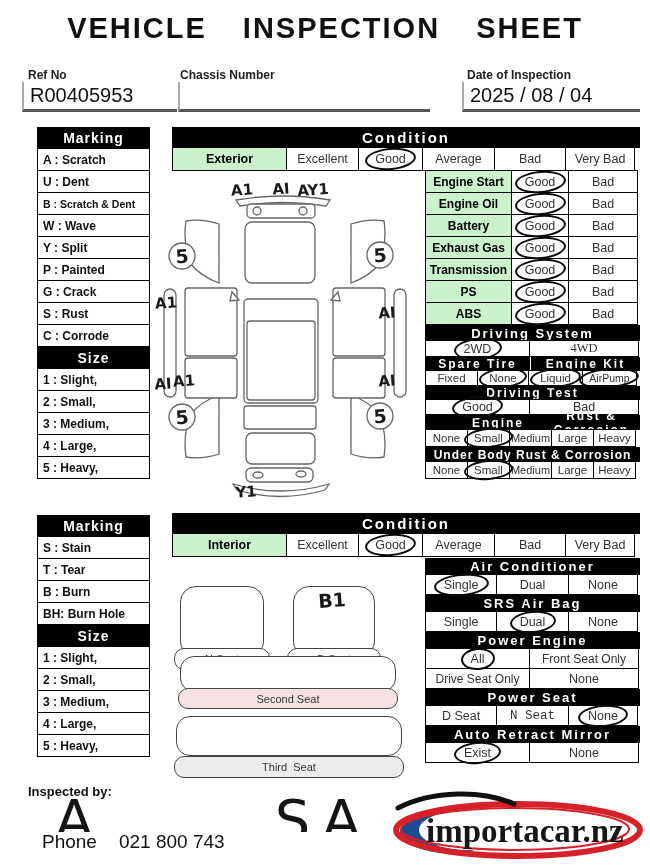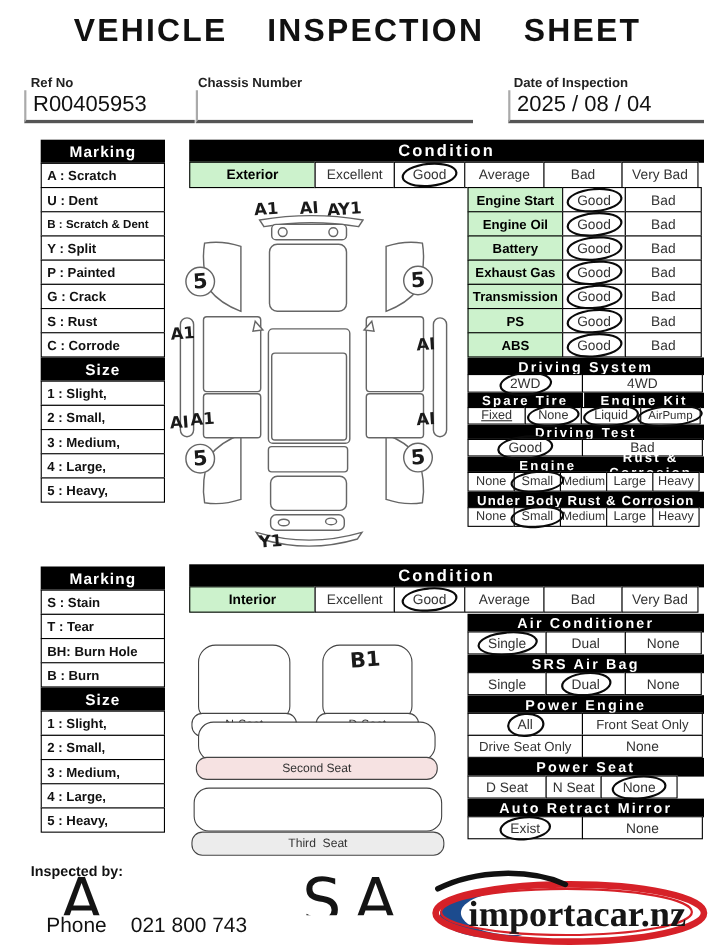--- a/index.html
+++ b/index.html
@@ -66,20 +66,23 @@
   <div class="mpanel" style="left:22px;top:127px;">
     <div class="bar">Marking</div>
     <div class="mrow">
         <span>A : Scratch</span>
       </div>
     <div class="mrow">
         <span>U : Dent</span>
       </div>
     <div class="mrow small-text">
         <span>B : Scratch &amp; Dent</span>
+      </div>
+    <div class="mrow">
+        <span>W : Wave</span>
       </div>
     <div class="mrow">
         <span>Y : Split</span>
       </div>
     <div class="mrow">
         <span>P : Painted</span>
       </div>
     <div class="mrow">
         <span>G : Crack</span>
       </div>
@@ -238,31 +241,31 @@
         <div class="c" style="width:70px;height:23px;">
           <span>Bad</span>
         </div>
       </div>
 
     <div class="bar" style="height:16px;font-size:13px;">Driving System</div>
     <div class="row">
         <div class="c first" style="width:105px;height:17px;">
           <span class="circ">2WD</span>
         </div>
-        <div class="c" style="width:110px;height:17px;">
+        <div class="c" style="width:110px;height:17px;font-family:Liberation Serif, serif;">
           <span>4WD</span>
         </div>
       </div>
 
     <div class="bar" style="height:14px;font-size:12px;justify-content:flex-start;">
       <span style="width:105px;text-align:center;">Spare Tire</span>
       <span style="width:110px;text-align:center;border-left:1px solid #fff;box-sizing:border-box;">Engine Kit</span>
     </div>
     <div class="row">
-      <div class="c first" style="width:53px;height:16px;font-size:11.5px;text-decoration:underline;">
+      <div class="c first" style="width:53px;height:16px;font-size:11.5px;">
           <span>Fixed</span>
         </div>
       <div class="c" style="width:52px;height:16px;font-size:11.5px;">
           <span class="circ">None</span>
         </div>
       <div class="c" style="width:55px;height:16px;font-size:11.5px;">
           <span class="circ">Liquid</span>
         </div>
       <div class="c" style="width:55px;height:16px;font-size:10.5px;">
           <span class="circ">AirPump</span>
@@ -323,24 +326,24 @@
 
   <div class="mpanel" style="left:22px;top:515px;">
     <div class="bar">Marking</div>
     <div class="mrow">
         <span>S : Stain</span>
       </div>
     <div class="mrow">
         <span>T : Tear</span>
       </div>
     <div class="mrow">
+        <span>B : Burn</span>
+      </div>
+    <div class="mrow">
         <span>BH: Burn Hole</span>
-      </div>
-    <div class="mrow">
-        <span>B : Burn</span>
       </div>
     <div class="bar">Size</div>
     <div class="mrow">
         <span>1 : Slight,</span>
       </div>
     <div class="mrow">
         <span>2 : Small,</span>
       </div>
     <div class="mrow">
         <span>3 : Medium,</span>
@@ -425,21 +428,21 @@
         </div>
       <div class="c" style="width:110px;height:21px;">
           <span>None</span>
         </div>
     </div>
     <div class="bar" style="height:17px;font-size:13px;">Power Seat</div>
     <div class="row">
       <div class="c first" style="width:72px;height:21px;">
           <span>D Seat</span>
         </div>
-      <div class="c" style="width:51px;height:21px;">
+      <div class="c" style="width:73px;height:21px;font-family:Liberation Mono, monospace;">
           <span>N Seat</span>
         </div>
       <div class="c" style="width:70px;height:21px;">
           <span class="circ">None</span>
         </div>
     </div>
     <div class="bar" style="height:17px;font-size:13px;">Auto Retract Mirror</div>
     <div class="row">
       <div class="c first" style="width:105px;height:21px;">
           <span class="circ">Exist</span>

